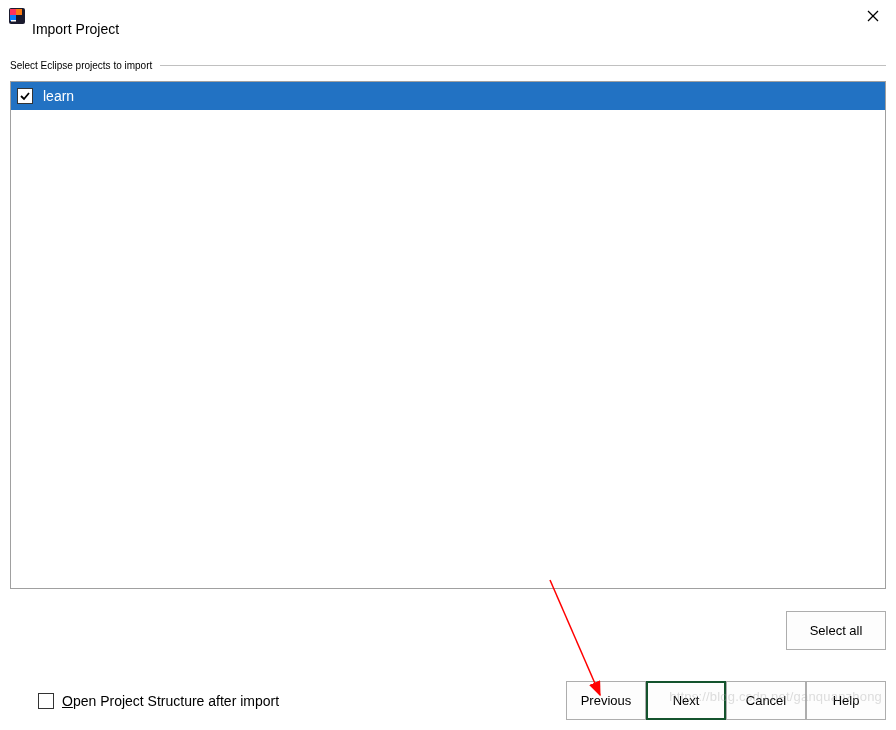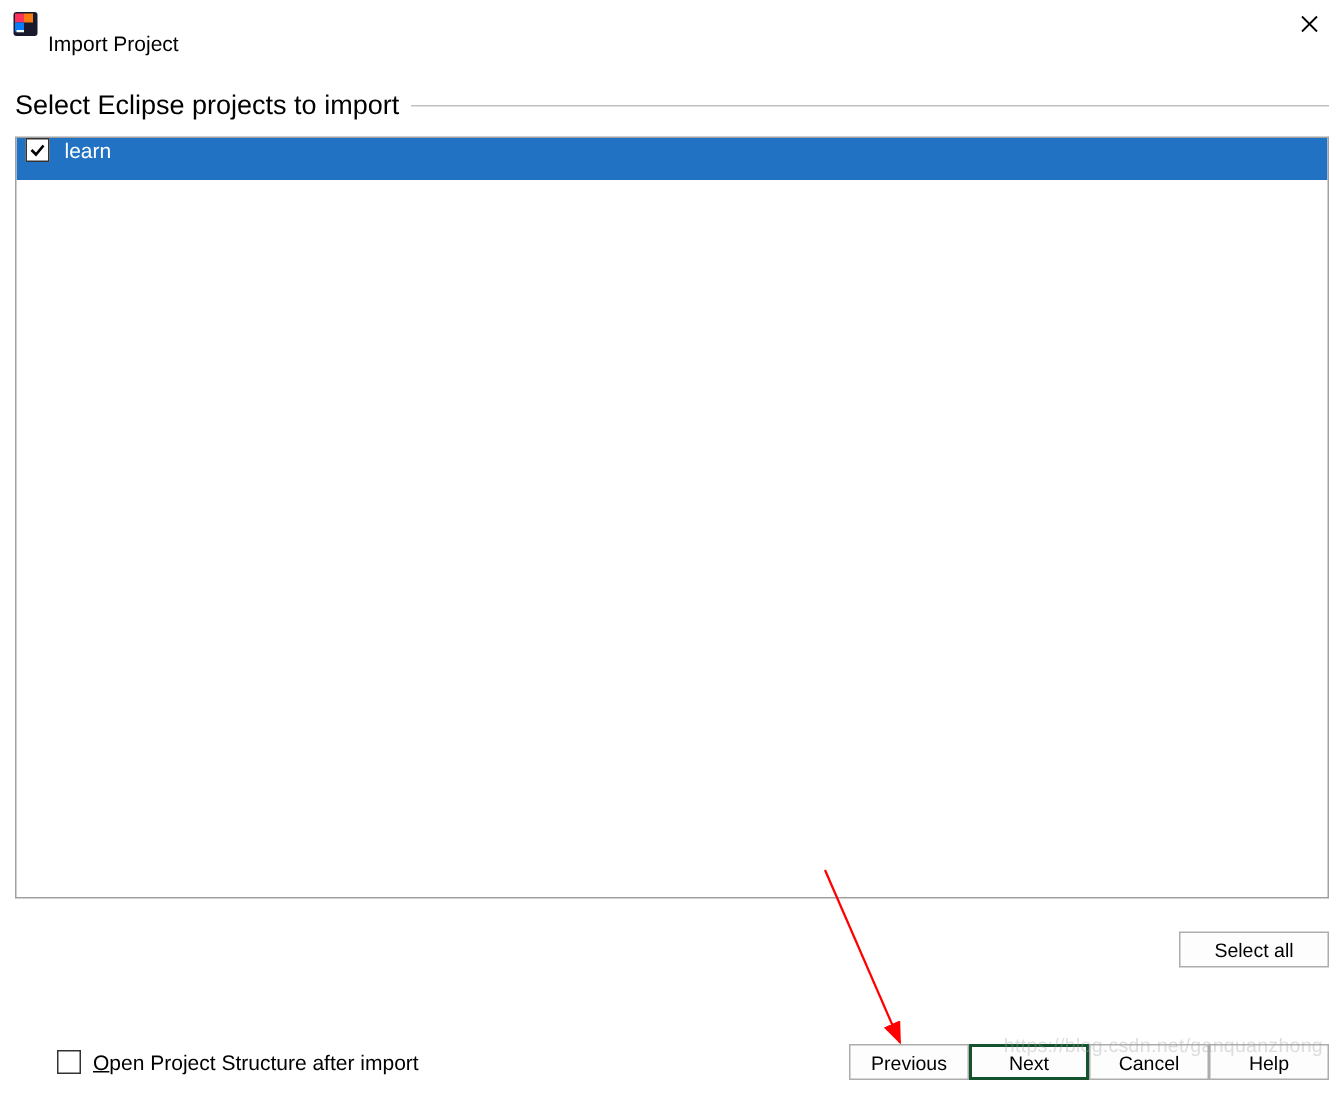--- a/index.html
+++ b/index.html
@@ -57,39 +57,39 @@
     }
     .content {
       padding: 28px 10px 0 10px;
     }
     .section-header {
       display: flex;
       align-items: center;
       margin-bottom: 10px;
     }
     .section-label {
-      font-size: 18px;
+      font-size: 10px;
       color: #000;
       white-space: nowrap;
       padding-right: 8px;
     }
     .section-rule {
       flex: 1;
       height: 1px;
       background: #c0c0c0;
     }
     .project-list {
       border: 1px solid #a0a0a0;
       height: 508px;
       background: #ffffff;
       overflow: auto;
     }
     .list-item {
       display: flex;
-      align-items: flex-start;
+      align-items: center;
       height: 28px;
       padding: 0 6px;
       gap: 10px;
     }
     .list-item.selected {
       background: #2272c3;
       color: #ffffff;
     }
     .checkbox {
       width: 16px;
@@ -110,21 +110,21 @@
     }
     .select-buttons {
       display: flex;
       justify-content: flex-end;
       gap: 10px;
       margin-top: 22px;
       padding-right: 0;
     }
     .btn {
       min-width: 100px;
-      height: 24px;
+      height: 39px;
       padding: 0 12px;
       background: #fdfdfd;
       border: 1px solid #adadad;
       font-size: 13px;
       font-family: inherit;
       cursor: pointer;
       display: inline-flex;
       align-items: center;
       justify-content: center;
     }

